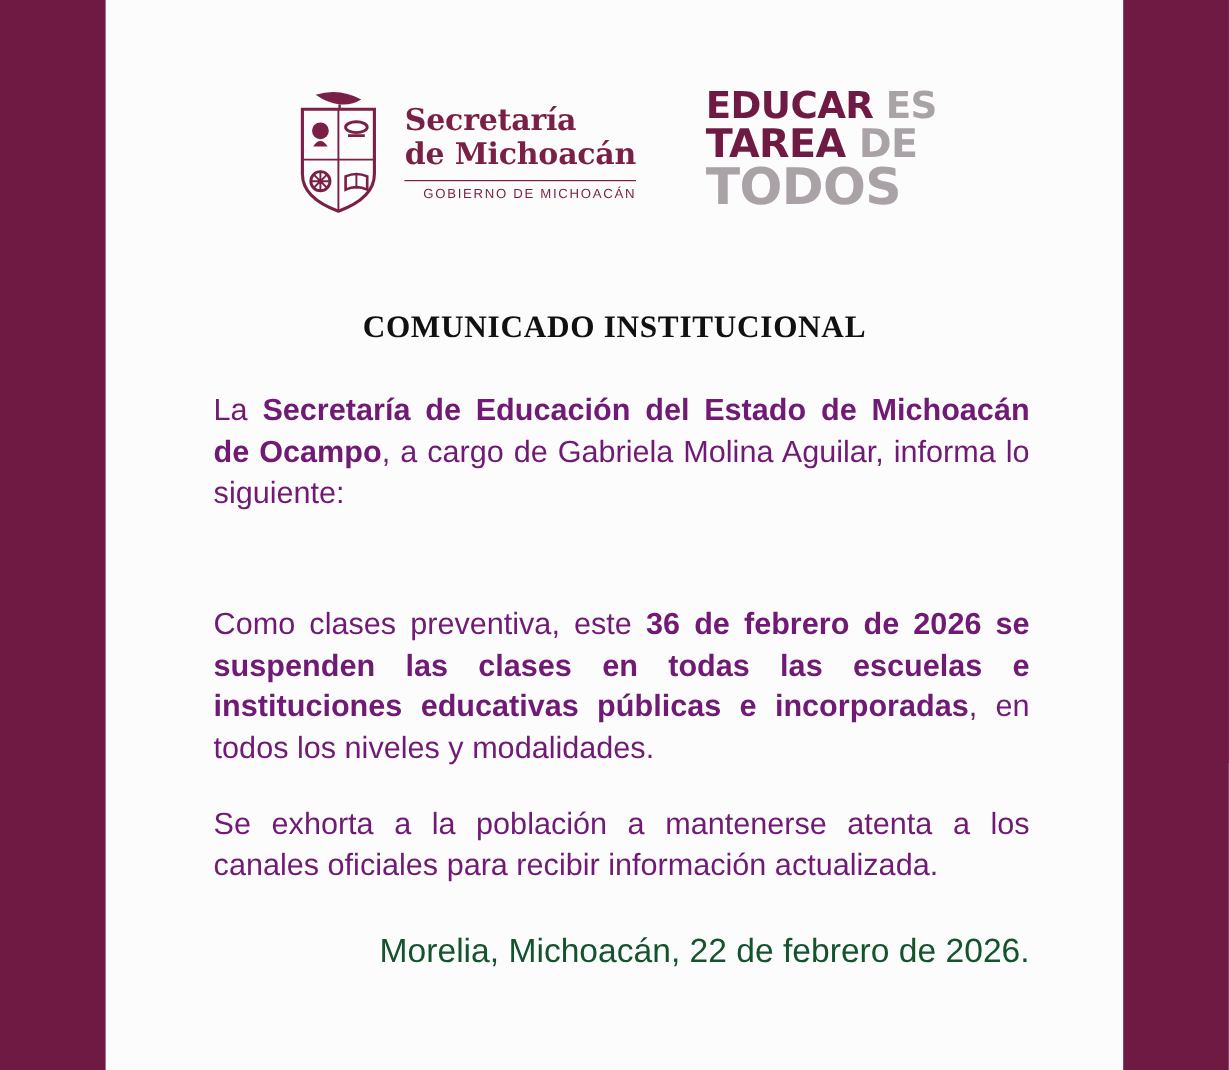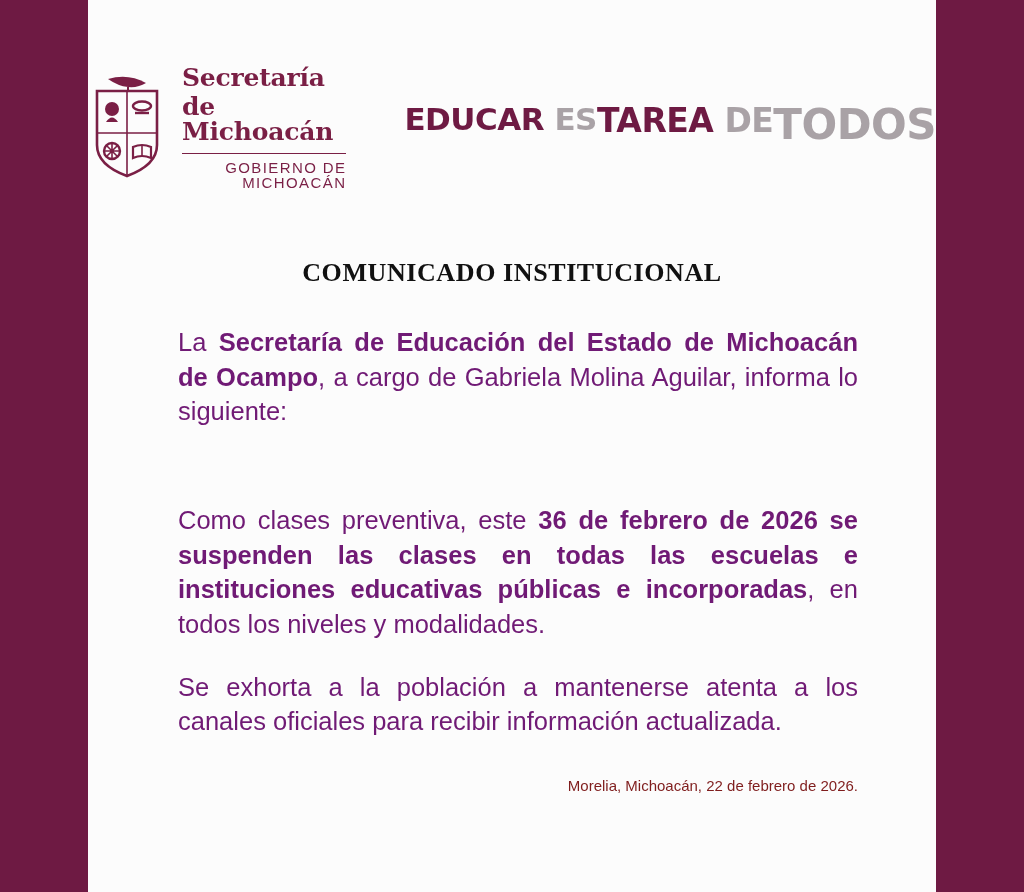--- a/index.html
+++ b/index.html
@@ -70,30 +70,30 @@
   }
   .logo-text .l2 { margin-top: 4px; }
   .logo-rule {
     width: 100%;
     height: 1px;
     background: #7A1F45;
     margin: 9px 0 6px 0;
   }
   .logo-text .l3 {
     font-family: "Liberation Sans", sans-serif;
-    font-size: 15px;
+    font-size: 11px;
     letter-spacing: 1.4px;
     color: #7A1F45;
     font-weight: normal;
     text-align: right;
   }
 
   .slogan {
     display: flex;
-    flex-direction: row;
+    flex-direction: column;
     line-height: 0.96;
     padding-bottom: 4px;
   }
   .slogan .row {
     font-family: "DejaVu Sans", sans-serif;
     font-weight: bold;
     letter-spacing: -0.5px;
     white-space: nowrap;
   }
   .slogan .r1 { font-size: 31px; }
@@ -132,22 +132,22 @@
     color: #701a75;
   }
   p.para b { font-weight: bold; }
   .gap-1 { height: 74px; }
   .gap-2 { height: 28px; }
   .signoff {
     margin: 0;
     padding-top: 38px;
     text-align: right;
     font-family: "Liberation Sans", sans-serif;
-    font-size: 15px;
-    color: #7f1d1d;
+    font-size: 28px;
+    color: #14532d;
   }
 </style>
 </head>
 <body>
 
 <div class="page">
   <div class="sheet">
 
     <div class="header">
 

